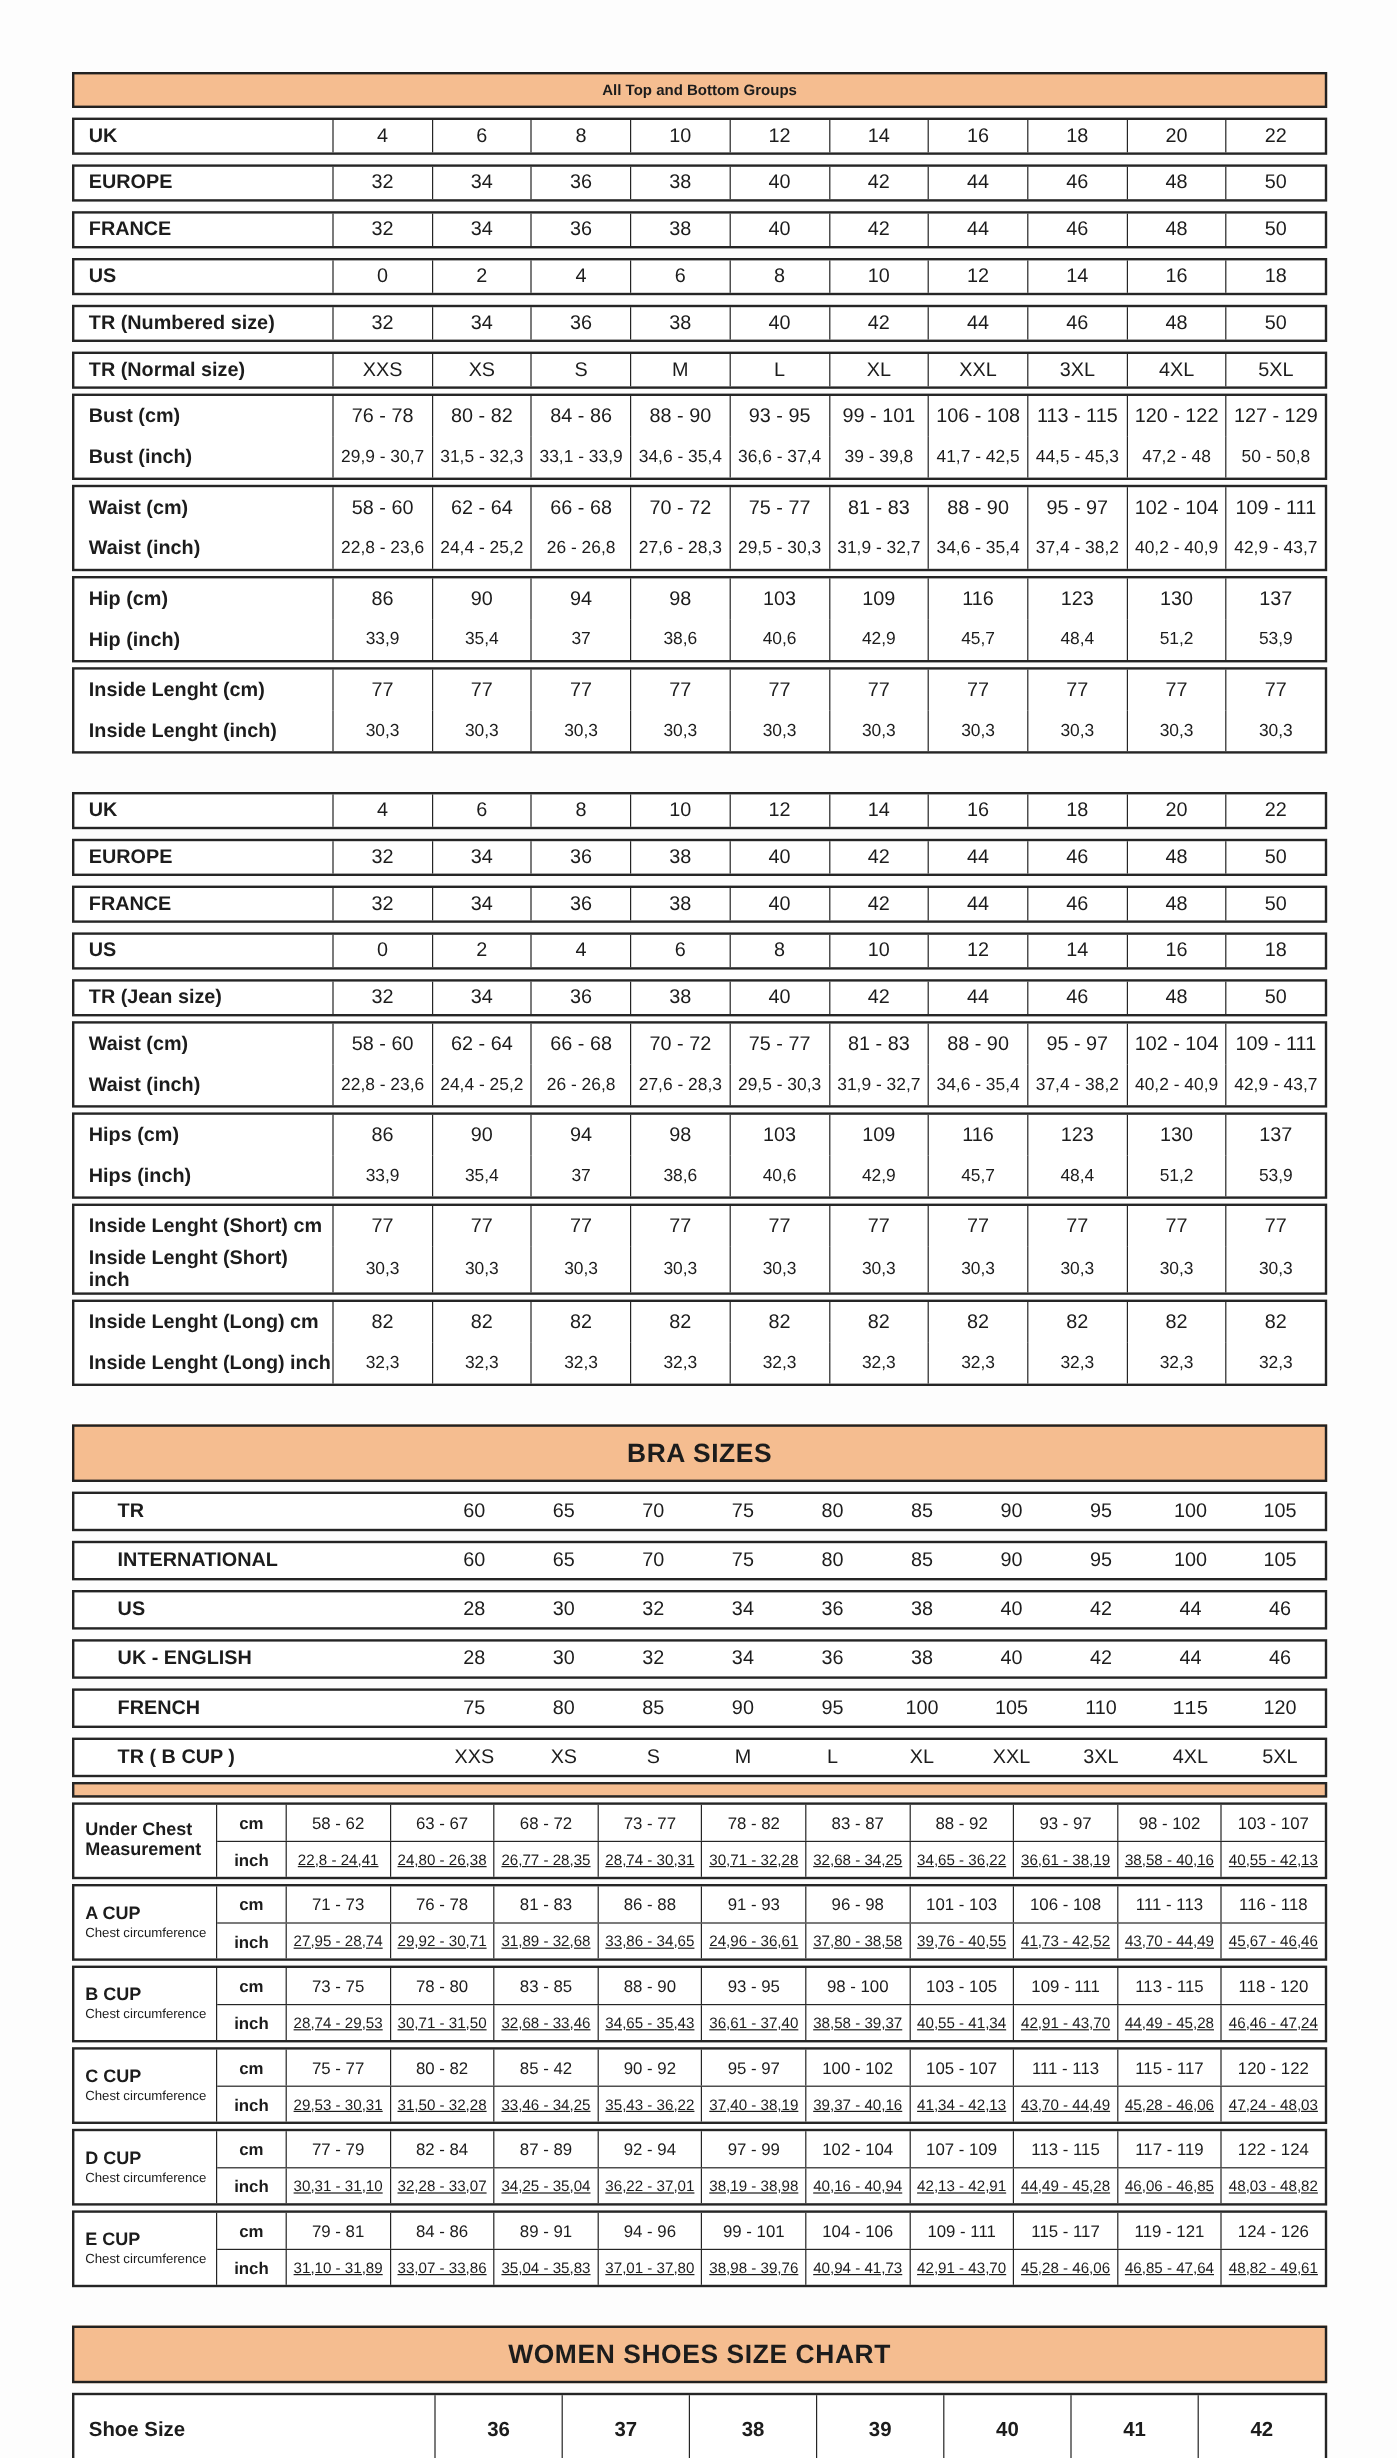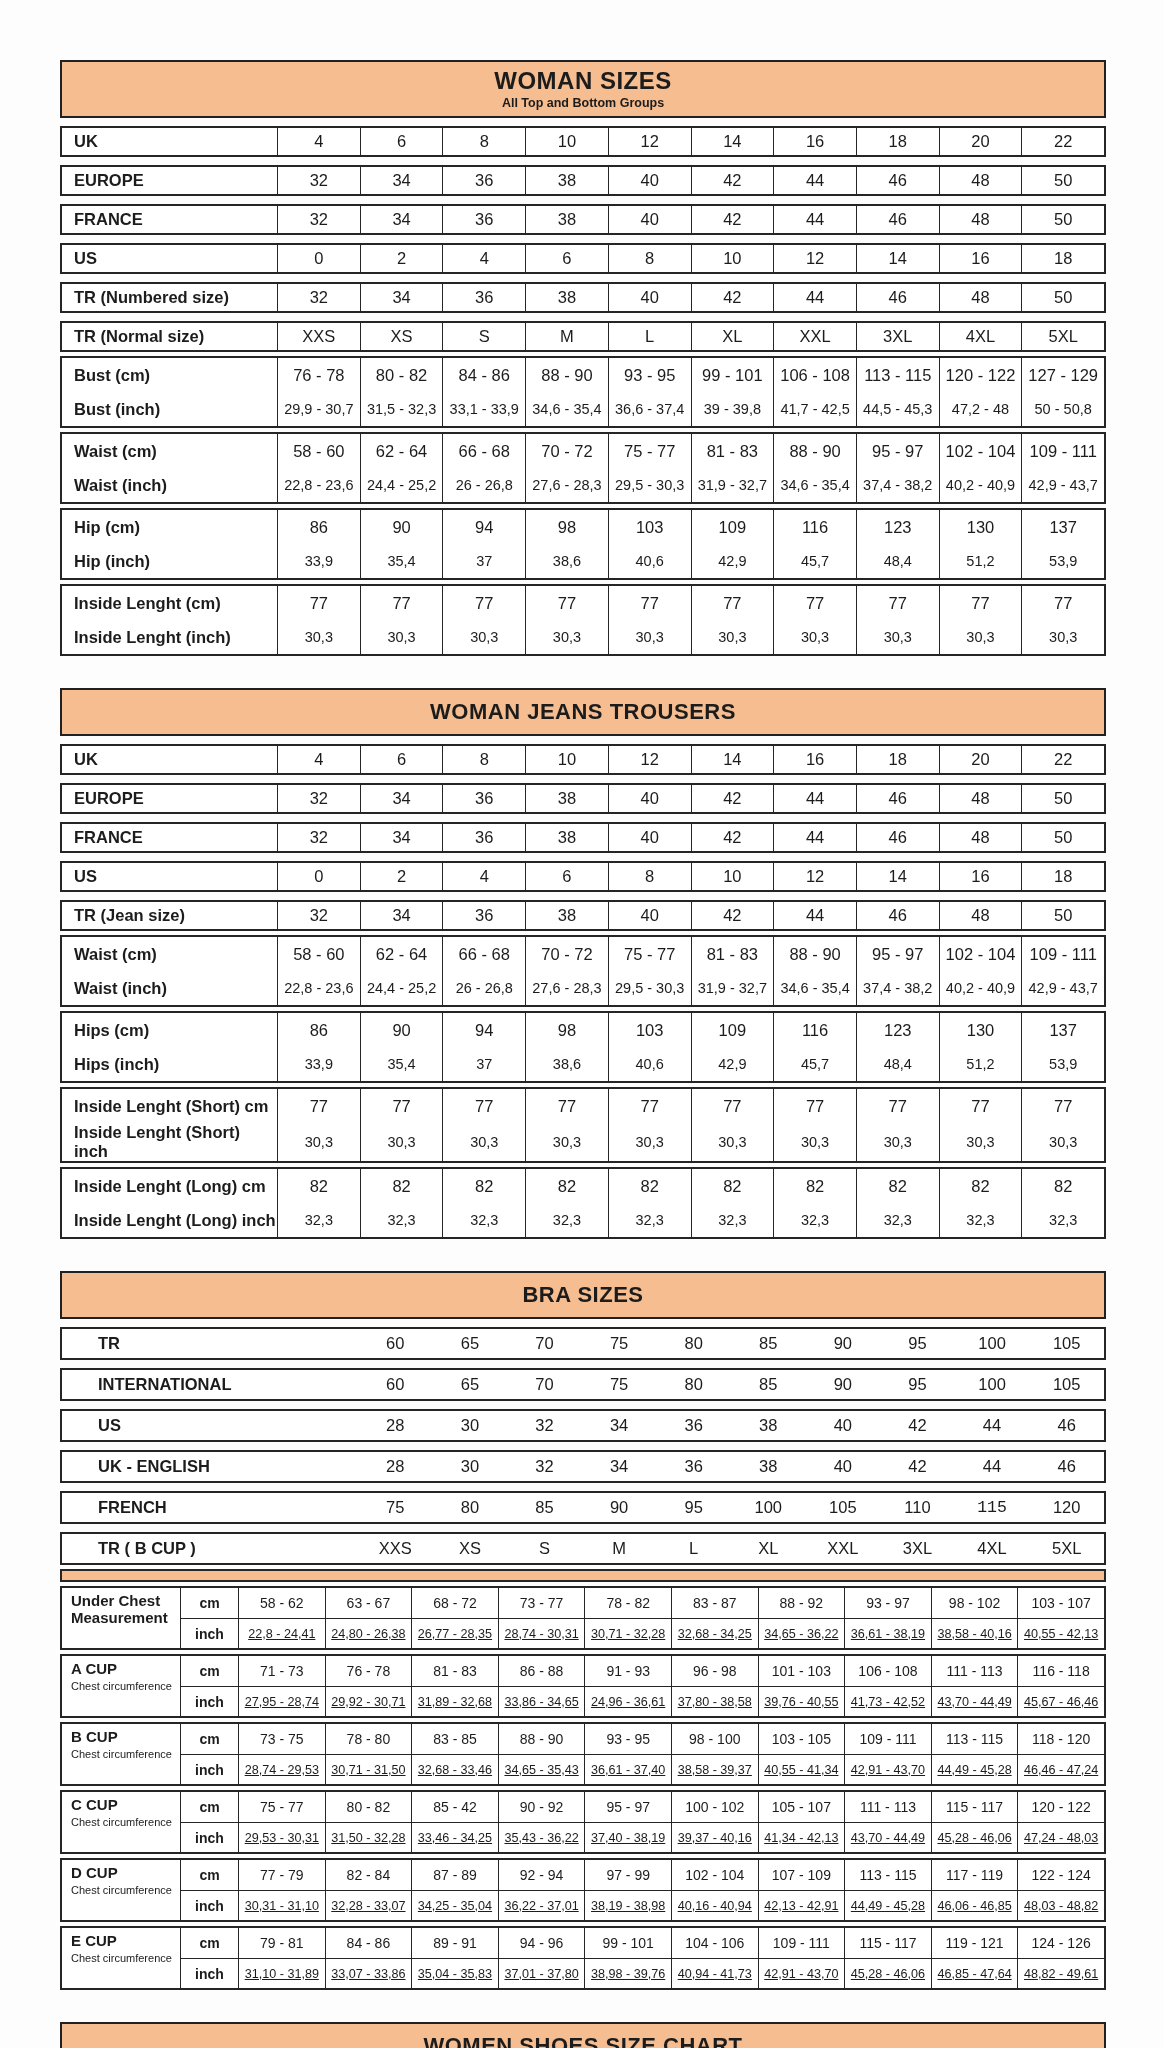--- a/index.html
+++ b/index.html
@@ -69,21 +69,21 @@
     margin-top: 4px;
   }
 
   
   .mgroup { display: flex; border: 2px solid #252525; margin-top: 4px; background: #fff; }
   .mlabel {
     width: 118px;
     padding: 5px 4px 5px 9px;
     display: flex;
     flex-direction: column;
-    justify-content: flex-start;
+    justify-content: center;
   }
   .mlabel .main { font-weight: bold; font-size: 15px; line-height: 1.12; }
   .mlabel .sub { font-size: 11px; margin-top: 2px; }
   .mbody { flex: 1; display: flex; flex-direction: column; border-left: 1.6px solid #252525; }
   .mrow { display: flex; min-height: 30px; }
   .mrow + .mrow { border-top: 1.6px solid #252525; }
   .munit {
     width: 57px;
     display: flex; align-items: center; justify-content: center;
     font-weight: bold; font-size: 14px;
@@ -102,21 +102,20 @@
   .shoes.first { min-height: 62px; }
   .shoes.first .vcell { font-weight: bold; }
 </style>
 </head>
 <body>
 
 <div class="sheet">
 
   <div class="table-block">
     <div class="band">
-      <div class="t">WOMAN SIZES</div>
       <div class="s">All Top and Bottom Groups</div>
     </div>
     <div id="woman-sizes-rows">
         <div class="rowbox">
           <div class="lblcol">UK</div>
           <div class="vcell">4</div>
           <div class="vcell">6</div>
           <div class="vcell">8</div>
           <div class="vcell">10</div>
           <div class="vcell">12</div>
@@ -300,23 +299,20 @@
             <div class="vcell">30,3</div>
             <div class="vcell">30,3</div>
             <div class="vcell">30,3</div>
             <div class="vcell">30,3</div>
           </div>
         </div>
       </div>
   </div>
 
   <div class="table-block">
-    <div class="band slim">
-      <div class="t">WOMAN JEANS TROUSERS</div>
-    </div>
     <div id="woman-jeans-rows">
         <div class="rowbox">
           <div class="lblcol">UK</div>
           <div class="vcell">4</div>
           <div class="vcell">6</div>
           <div class="vcell">8</div>
           <div class="vcell">10</div>
           <div class="vcell">12</div>
           <div class="vcell">14</div>
           <div class="vcell">16</div>

